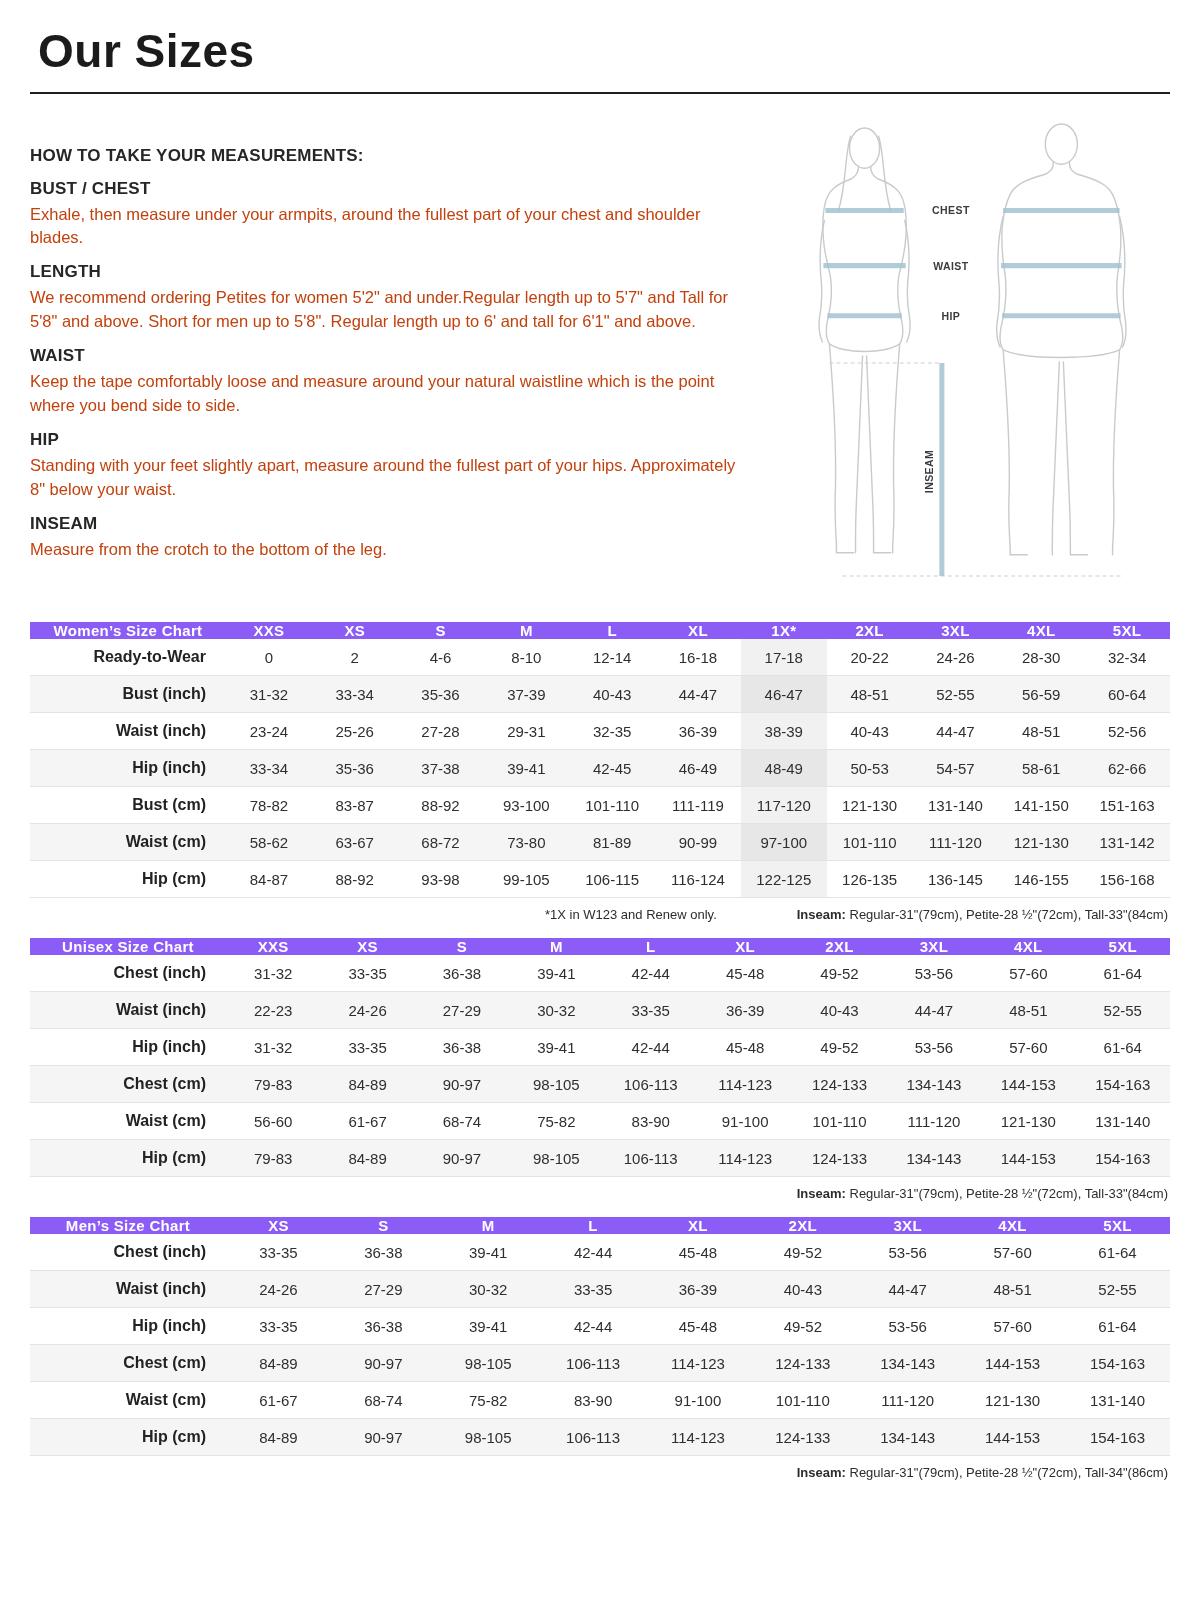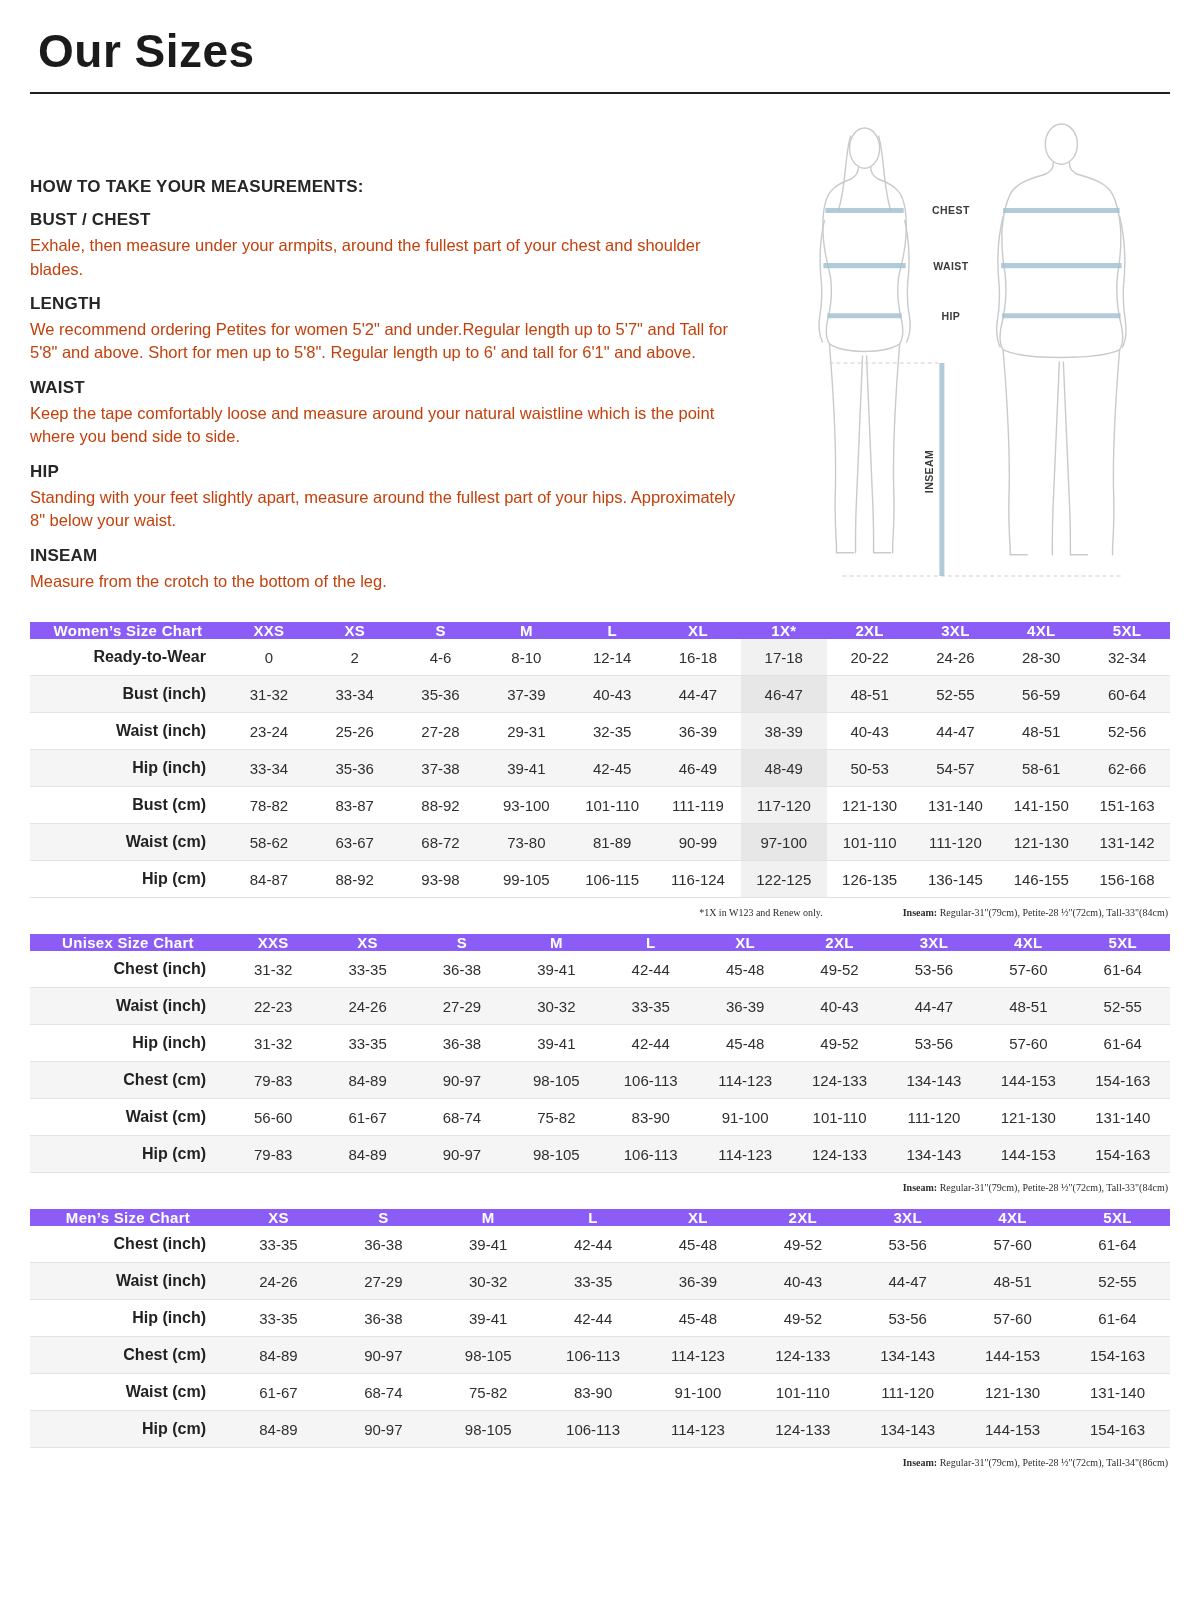--- a/index.html
+++ b/index.html
@@ -18,21 +18,21 @@
     color: #1b1b1b;
     letter-spacing: 0.5px;
     margin-left: 8px;
   }
   .rule {
     border: none;
     border-top: 2px solid #1f1f1f;
     margin-top: 14px;
   }
 
-  .top { display: flex; gap: 14px; align-items: flex-end; }
+  .top { display: flex; gap: 14px; align-items: center; }
   .guide { flex: 1; padding-top: 20px; }
   .guide-heading {
     font-size: 17px; font-weight: 700; color: #262626;
     letter-spacing: 0.2px; margin-bottom: 13px;
   }
   .section { margin-bottom: 13px; }
   .section h3 { font-size: 17px; font-weight: 700; color: #262626; margin-bottom: 4px; letter-spacing: 0.2px; }
   .section p { font-size: 16.5px; line-height: 1.42; color: #c2410c; max-width: 718px; }
 
   .figure-wrap { width: 388px; padding-top: 16px; }
@@ -67,24 +67,23 @@
     font-size: 15px;
     color: #2f2f2f;
     padding: 9px 2px;
   }
   .size-table td.hl { background: rgba(0,0,0,0.055); }
 
   .footnote {
     display: flex;
     justify-content: flex-end;
     gap: 80px;
-    font-size: 10px;
+    font-size: 13px;
     color: #2c2c2c;
     margin: 9px 2px 4px;
-    font-family: Liberation Serif, serif;
   }
   .footnote .inseam-note b { font-weight: 700; }
 </style>
 </head>
 <body>
 
 <div class="page">
 
   <h1 class="title">Our Sizes</h1>
   <hr class="rule">

